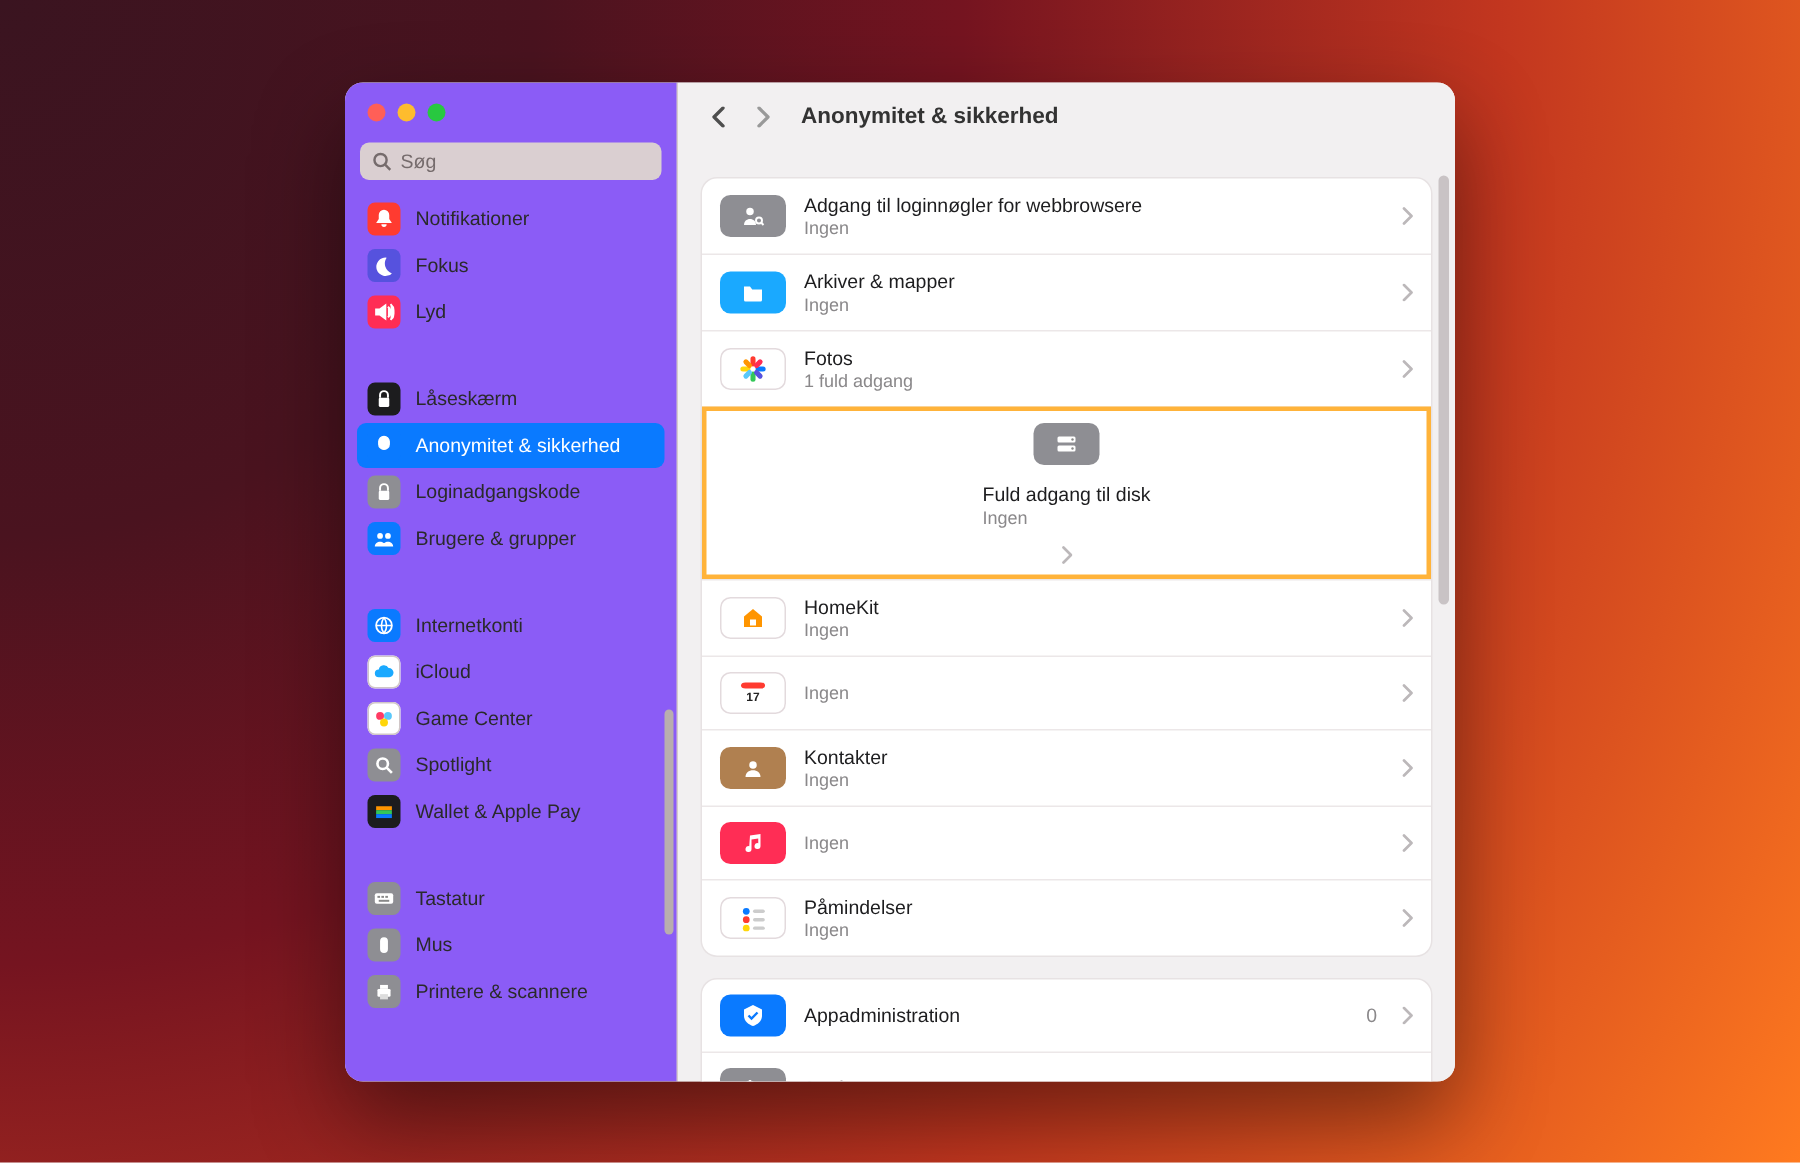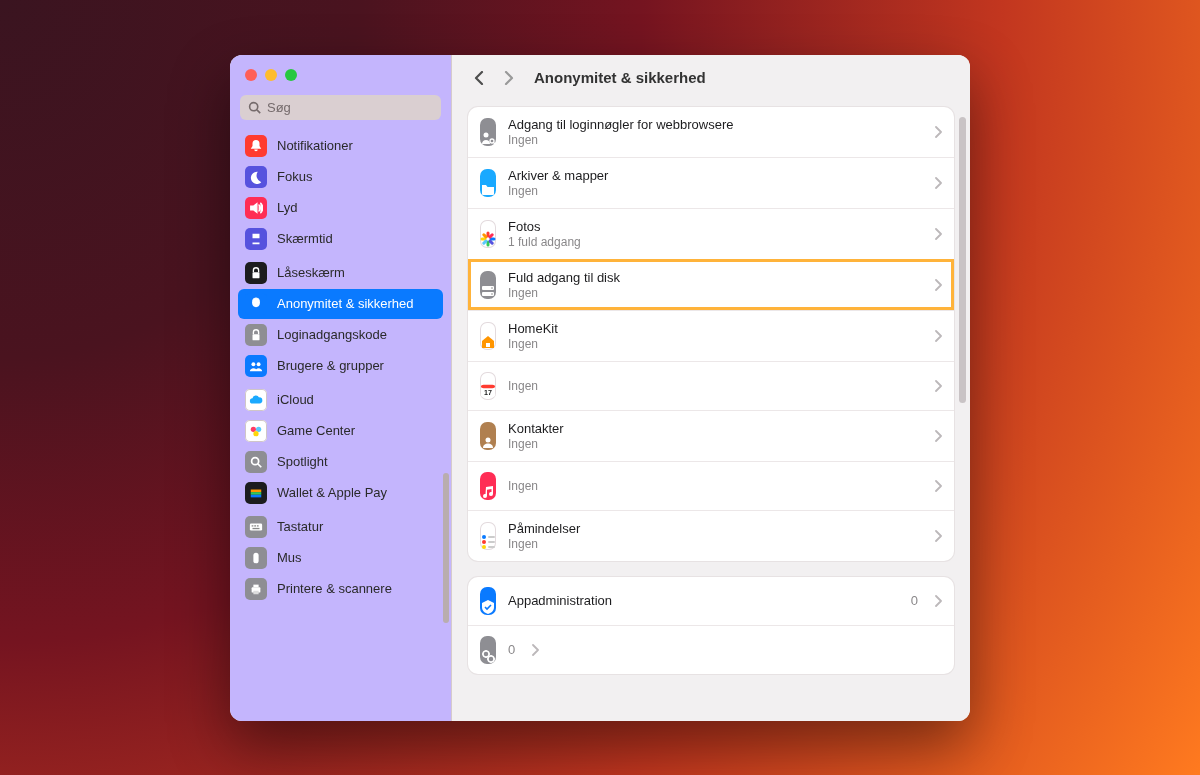--- a/index.html
+++ b/index.html
@@ -12,39 +12,39 @@
     width: 740px; height: 666px;
     background: #f4f5f6;
     border-radius: 12px;
     box-shadow: 0 25px 60px rgba(0,0,0,.45);
     display: flex;
     overflow: hidden;
   }
   
   .sidebar {
     width: 222px; height: 100%;
-    background: #c4b5fd;
+    background: #8b5cf6;
     display: flex; flex-direction: column;
     border-right: 1px solid #d6cacb;
     position: relative;
     text-align: right;
   }
   .traffic { display:flex; gap:8px; padding:14px 0 0 15px; }
   .dot { width:12px; height:12px; border-radius:50%; }
   .dot.red{background:#ff5f57}.dot.yellow{background:#febc2e}.dot.green{background:#28c840}
   .search {
     margin: 14px 10px 10px;
     background:#dacfd1;
     border-radius:6px;
     display:flex; align-items:center;
     padding:5px 8px; gap:6px;
     color:#756b6c; font-size:13px;
   }
   .nav { flex:1; overflow:hidden; padding:0 8px 12px; }
-  .section { margin-top: 4px; }
+  .section { margin-top: 28px; }
   .section:first-child{margin-top:0}
   .item {
     display:flex; align-items:center; gap:10px;
     padding:4px 7px; border-radius:6px;
     font-size:13px; color:#2a2a2a;
     margin:1px 0;
     cursor:default;
   }
   .item.selected { background:#0a7aff; color:#fff; }
   .ic {
@@ -63,35 +63,36 @@
     padding:14px 18px; color:#444;
   }
   .navbtn { width:18px; height:18px; display:flex; align-items:center; justify-content:center; color:#999; }
   .navbtn.on{color:#4e4e4e}
   .title { font-weight:600; font-size:15px; color:#333; margin-left:4px;}
   .content { flex:1; overflow:hidden; padding: 6px 16px 16px; }
   .card {
     background:#fff; border-radius:10px;
     box-shadow: 0 0 0 1px #e7e2e3;
     margin-bottom:16px;
+    margin-top:12px;
   }
   .row {
     display:flex; align-items:center; gap:12px;
     padding:10px 12px;
     border-top:1px solid #ece7e8;
     position:relative;
   }
   .card .row:first-child{border-top:none}
-  .ricon { width:16px; height:28px; border-radius:7px; display:flex; align-items:flex-end; justify-content:center; color:#fff; font-size:15px; flex-shrink:0;}
+  .ricon { width:44px; height:28px; border-radius:7px; display:flex; align-items:center; justify-content:center; color:#fff; font-size:15px; flex-shrink:0;}
   .rtexts { flex:1; min-width:0; }
   .rtitle { font-size:13px; color:#1d1d1f; }
   .rsub { font-size:12px; color:#8a888a; margin-top:1px;}
   .badge { font-size:13px; color:#8a888a; margin-right:4px;}
   .chev { color:#bcb8ba; }
-  .row.highlight { outline:3px solid #ffb33a; outline-offset:-3px; border-radius:0;}
+  .row.highlight { outline:3px solid #ffb33a; outline-offset:-3px; border-radius:0;flex-direction:column;}
   .row.simple .rtexts{display:flex;justify-content:space-between;align-items:flex-start}
   .main-scroll{ position:absolute; right:4px; top:62px; width:7px; height:286px; background:#c9c3c5; border-radius:4px;}
   
   svg{display:block}
 </style>
 </head>
 <body>
 
 <div class="window">
 
@@ -127,28 +128,20 @@
             <span>Fokus</span>
           </div>
           <div class="item">
             <span class="ic" style="background: rgb(255, 45, 85);">
               <svg width="14" height="14" viewBox="0 0 16 16">
                 <path fill="#fff" d="M2 6v4h3l4 3V3L5 6zM11 4a5 5 0 0 1 0 8M13 2a8 8 0 0 1 0 12" stroke="#fff" stroke-width="1.5"></path>
               </svg>
             </span>
             <span>Lyd</span>
           </div>
-          <div class="item">
-            <span class="ic" style="background: rgb(86, 82, 222);">
-              <svg width="14" height="14" viewBox="0 0 16 16">
-                <path fill="#fff" d="M4 2h8v5H4zM8 7v5M4 14h8v-2H4z"></path>
-              </svg>
-            </span>
-            <span>Skærmtid</span>
-          </div>
         </div>
         <div class="section">
           <div class="item">
             <span class="ic" style="background: rgb(28, 28, 30);">
               <svg width="14" height="14" viewBox="0 0 16 16">
                 <rect x="4" y="7" width="8" height="7" rx="1" fill="#fff"></rect>
                 <path d="M5 7V5a3 3 0 0 1 6 0v2" fill="none" stroke="#fff" stroke-width="1.5"></path>
               </svg>
             </span>
             <span>Låseskærm</span>
@@ -175,20 +168,29 @@
               <svg width="14" height="14" viewBox="0 0 16 16">
                 <circle cx="5" cy="6" r="2.2" fill="#fff"></circle>
                 <circle cx="11" cy="6" r="2.2" fill="#fff"></circle>
                 <path fill="#fff" d="M1 14c0-2 2-3.5 4-3.5s4 1.5 4 3.5M7 14c0-2 2-3.5 4-3.5s4 1.5 4 3.5"></path>
               </svg>
             </span>
             <span>Brugere &amp; grupper</span>
           </div>
         </div>
         <div class="section">
+          <div class="item">
+            <span class="ic" style="background: rgb(10, 122, 255);">
+              <svg width="14" height="14" viewBox="0 0 16 16">
+                <circle cx="8" cy="8" r="6" fill="none" stroke="#fff" stroke-width="1.4"></circle>
+                <path d="M8 2a10 10 0 0 1 0 12M8 2a10 10 0 0 0 0 12M2 8h12" stroke="#fff" stroke-width="1.2" fill="none"></path>
+              </svg>
+            </span>
+            <span>Internetkonti</span>
+          </div>
           <div class="item">
             <span class="ic" style="background: rgb(255, 255, 255); box-shadow: rgb(208, 198, 199) 0px 0px 0px 1px inset;">
               <svg width="14" height="14" viewBox="0 0 16 16">
                 <path fill="#1aa9ff" d="M12 12H4a3 3 0 0 1 0-6 4 4 0 0 1 7.5-1A3 3 0 0 1 12 12z"></path>
               </svg>
             </span>
             <span>iCloud</span>
           </div>
           <div class="item">
             <span class="ic" style="background: rgb(255, 255, 255); box-shadow: rgb(208, 198, 199) 0px 0px 0px 1px inset;">

